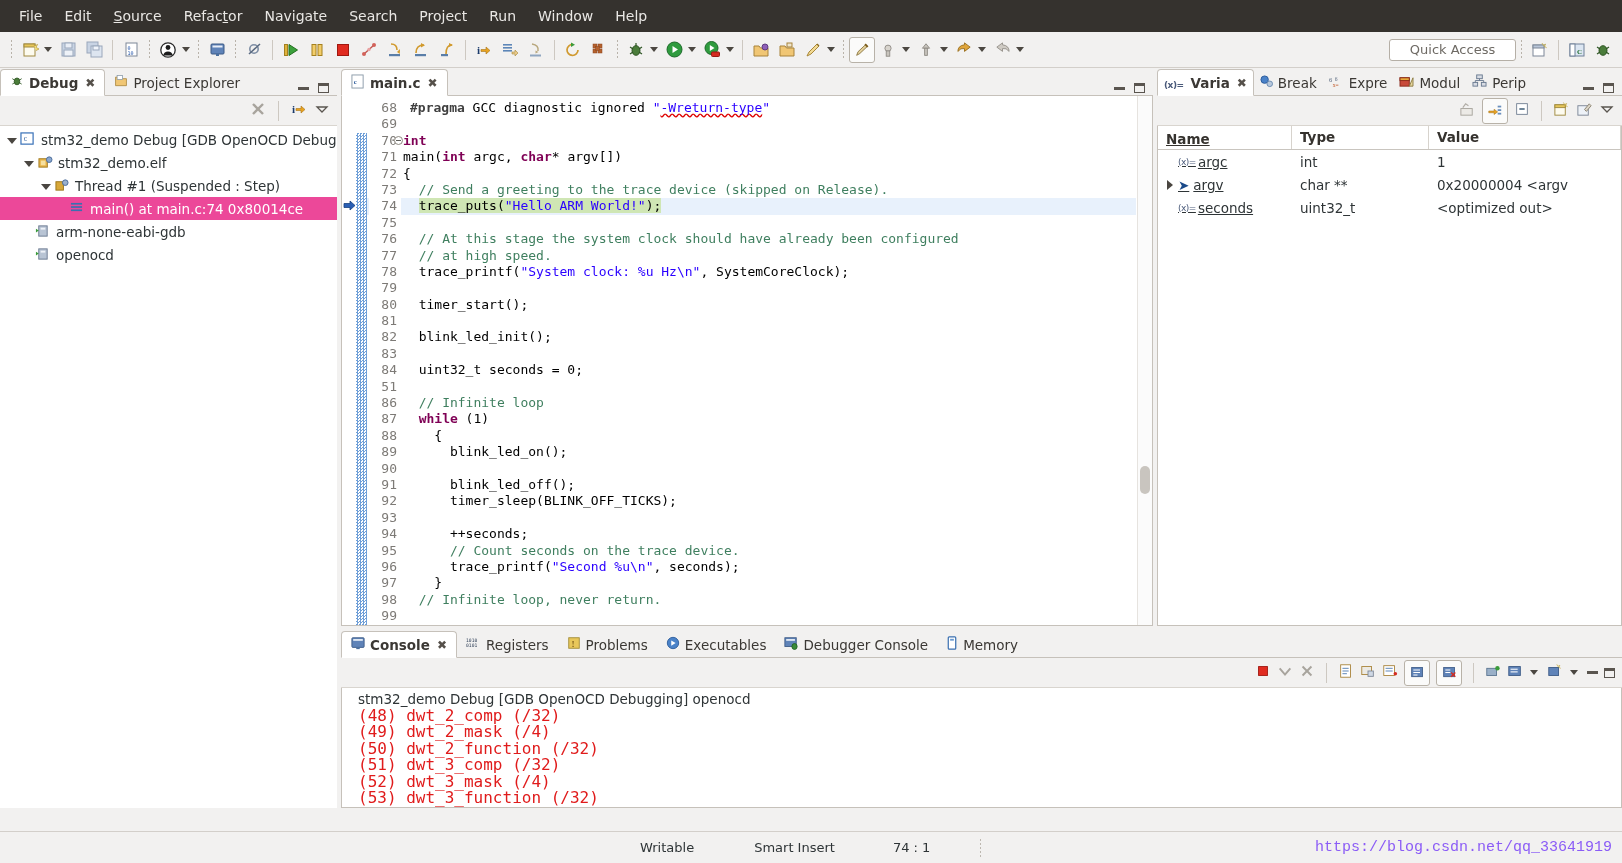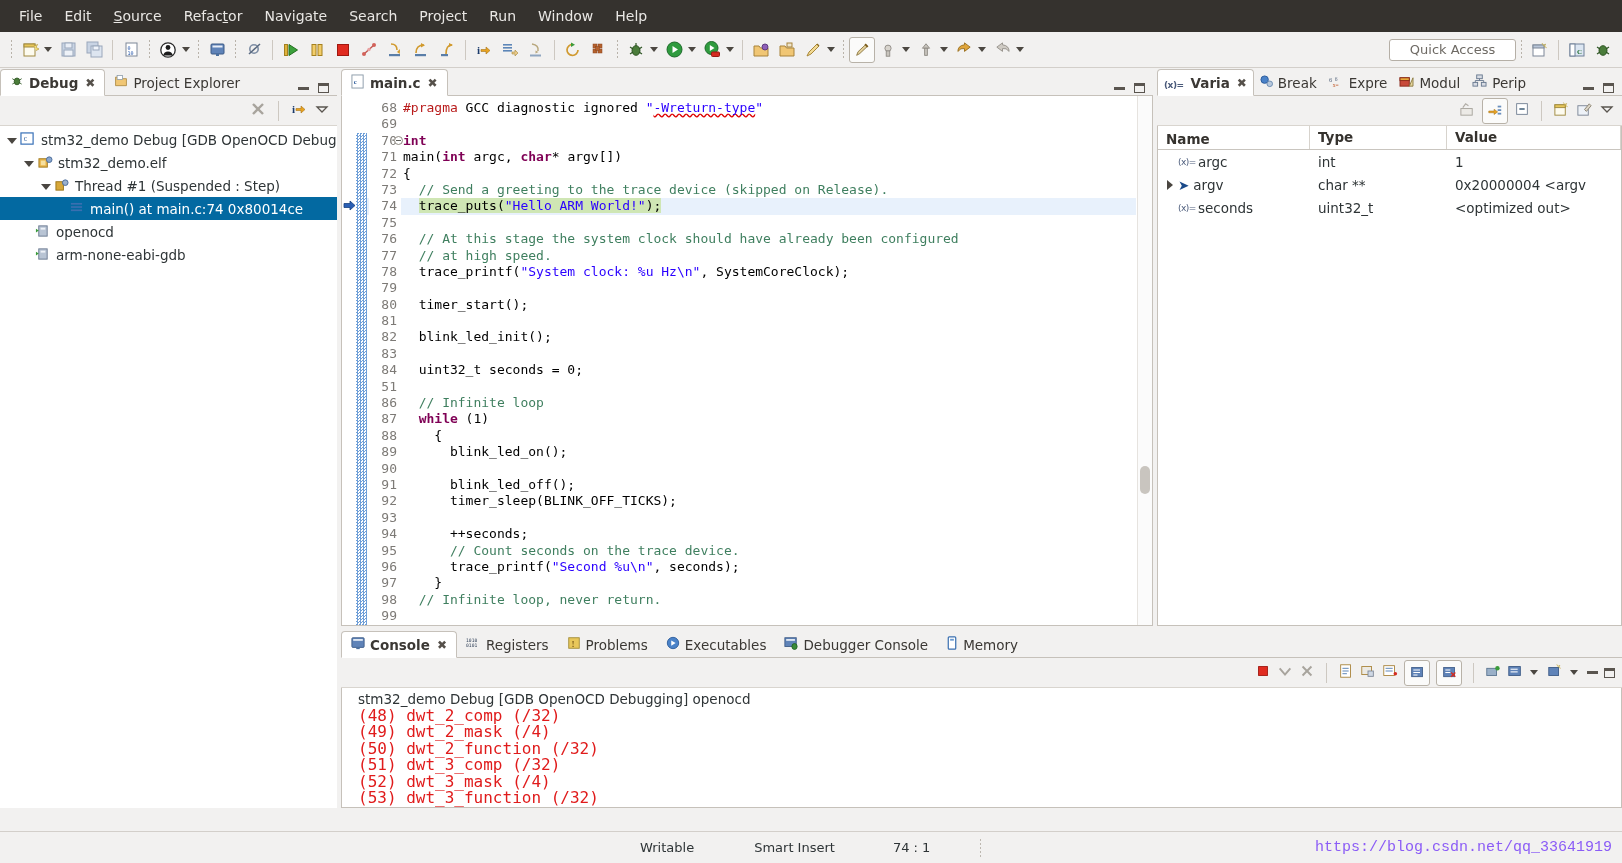--- a/index.html
+++ b/index.html
@@ -84,21 +84,21 @@
     padding-right: 7px; gap: 6px;
   }
 
   
   #debug-panel { left: 0; top: 68px; width: 337px; height: 740px; }
   .tree { background: #fff; height: calc(100% - 58px); overflow: hidden; padding-top: 2px; }
   .trow {
     height: 23px; display: flex; align-items: center; font-size: 13.5px;
     white-space: nowrap; padding-right: 4px;
   }
-  .trow.sel { background: #0369a1; color: #fff; }
+  .trow.sel { background: #ec4899; color: #fff; }
   .arrowdn, .arrowrt {
     width: 12px; height: 12px; flex: none; margin-right: 2px; position: relative;
   }
   .arrowdn::after {
     content: ""; position: absolute; left: 1px; top: 4px; border-left: 5px solid transparent;
     border-right: 5px solid transparent; border-top: 6px solid #4a4641;
   }
   .arrowrt::after {
     content: ""; position: absolute; left: 3px; top: 1px; border-top: 5px solid transparent;
     border-bottom: 5px solid transparent; border-left: 6px solid #4a4641;
@@ -125,41 +125,41 @@
     font-family: "DejaVu Sans Mono", "Liberation Mono", monospace;
     font-size: 13px; white-space: pre;
   }
   .ed-nums .ln { color: #7d7a76; padding-right: 4px; }
   .ed-code .ln { color: #000; }
   .hl-row { position: absolute; left: 25px; right: 16px; height: 16.4px; background: #e8f1fc; }
   .hl-green { background: #cfe6b4; }
   .kw { color: #7f0055; font-weight: bold; }
   .cm { color: #3f7f5f; }
   .st { color: #2a00ff; }
-  .pp { color: #b91c1c; font-weight: normal; }
+  .pp { color: #404040; font-weight: bold; margin-left: 7px; }
   .sq { text-decoration: underline wavy #d00; text-decoration-skip-ink: none; }
   .foldmark {
     position: absolute; width: 9px; height: 9px; border: 1px solid #8c8880;
     border-radius: 50%; background: #fff;
   }
   .foldmark::after {
     content: ""; position: absolute; left: 1px; top: 3px; width: 5px; height: 1px; background: #60605c;
   }
 
   
   #vars-panel { left: 1157px; top: 68px; width: 465px; height: 558px; }
   .vtable { background: #fff; height: calc(100% - 58px); border: 1px solid #c6c1ba; border-top: none; }
   .vhead { display: flex; height: 24px; background: #fff; border-bottom: 1px solid #c9c5bf; }
   .vhead div {
     font-weight: bold; font-size: 13.5px; padding: 3px 0 0 8px;
     border-right: 1px solid #d7d3cd; color: #35322e;
   }
   .vrow { display: flex; height: 23px; align-items: center; font-size: 13.5px; }
   .vrow > div { padding-left: 8px; white-space: nowrap; overflow: hidden; }
-  .c-name { width: 152px; display: flex; align-items: center; }
+  .c-name { width: 134px; display: flex; align-items: center; text-decoration: underline; }
   .c-type { width: 137px; }
   .c-val { flex: 1; }
   .vxicon { font-size: 9px; color: #4a5a7a; margin-right: 2px; letter-spacing: -0.5px; }
 
   
   #console-panel { left: 341px; top: 630px; width: 1281px; height: 178px; }
   .con-body {
     background: #fff; height: calc(100% - 58px); border: 1px solid #c6c1ba;
     border-top: none; overflow: hidden; padding: 2px 0 0 16px;
   }
@@ -554,31 +554,31 @@
           <span>main() at main.c:74 0x80014ce</span>
         </div>
         <div class="trow">
           <div style="width: 23px; flex: 0 0 auto;"></div>
           <div class="" style="width: 12px; flex: 0 0 auto;"></div>
           <span class="ticon"><svg width="15" height="14" viewBox="0 0 16 15">
               <rect x="4" y="2" width="9" height="11" fill="#b8c4d4" stroke="#6a7a90"></rect>
               <rect x="6" y="4" width="5" height="2" fill="#eef2f8"></rect>
               <path d="M1 5 l3 2 -3 2z" fill="#3a9b3a"></path>
             </svg></span>
-          <span>openocd</span>
+          <span>arm-none-eabi-gdb</span>
         </div>
         <div class="trow">
           <div style="width: 23px; flex: 0 0 auto;"></div>
           <div class="" style="width: 12px; flex: 0 0 auto;"></div>
           <span class="ticon"><svg width="15" height="14" viewBox="0 0 16 15">
               <rect x="4" y="2" width="9" height="11" fill="#b8c4d4" stroke="#6a7a90"></rect>
               <rect x="6" y="4" width="5" height="2" fill="#eef2f8"></rect>
               <path d="M1 5 l3 2 -3 2z" fill="#3a9b3a"></path>
             </svg></span>
-          <span>arm-none-eabi-gdb</span>
+          <span>openocd</span>
         </div>
       </div>
   </div>
 
   <div class="panel" id="editor-panel">
     <div class="tabstrip">
       <div class="tab active">
         <span>
           <svg width="14" height="15" viewBox="0 0 15 16">
               <rect x="1" y="1" width="12" height="14" fill="#fff" stroke="#8a9aa8"></rect>

